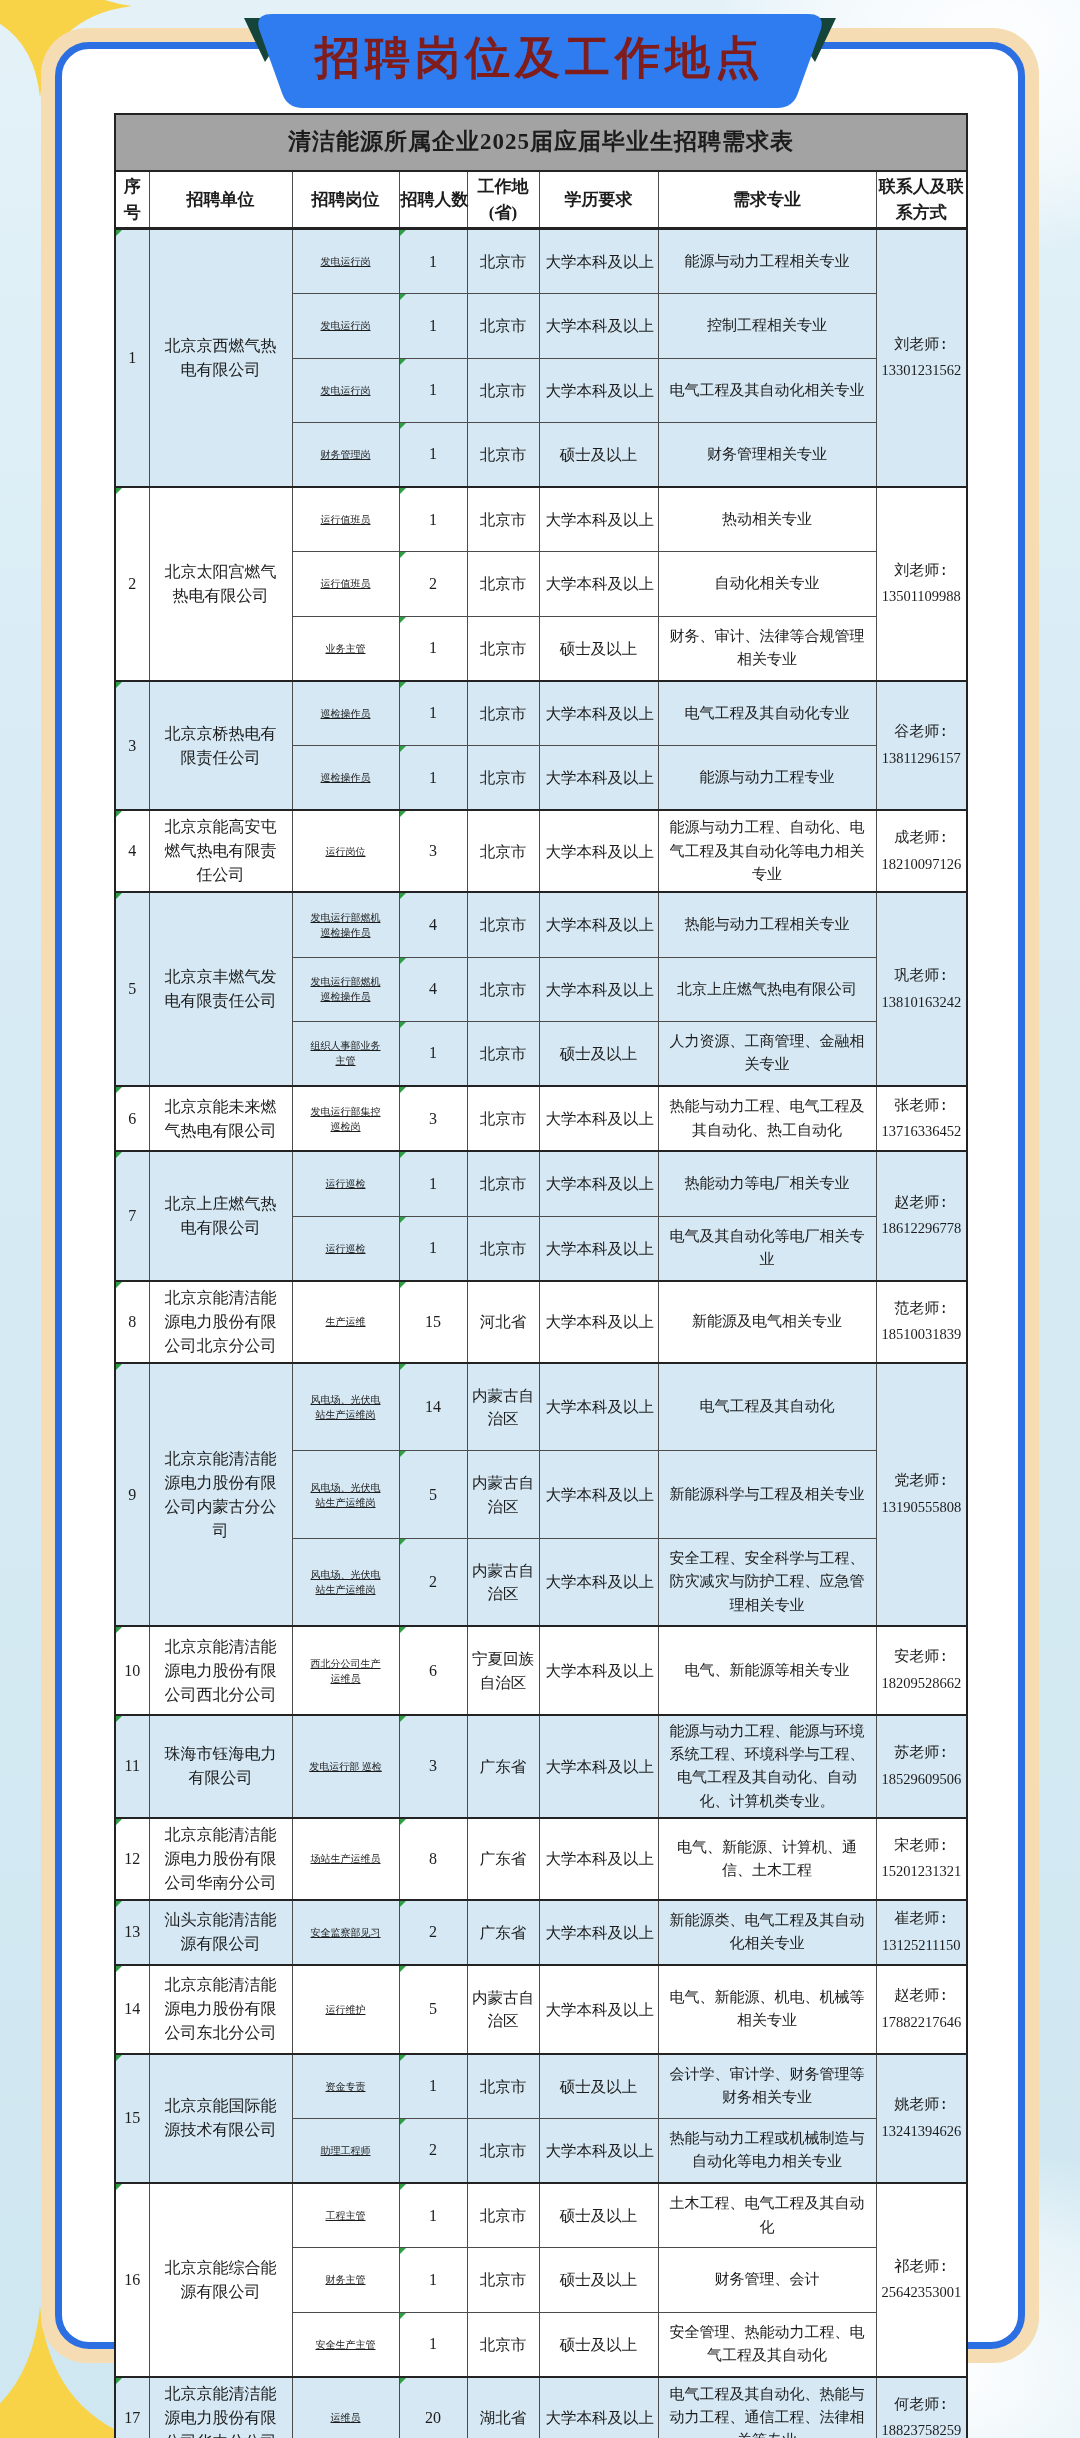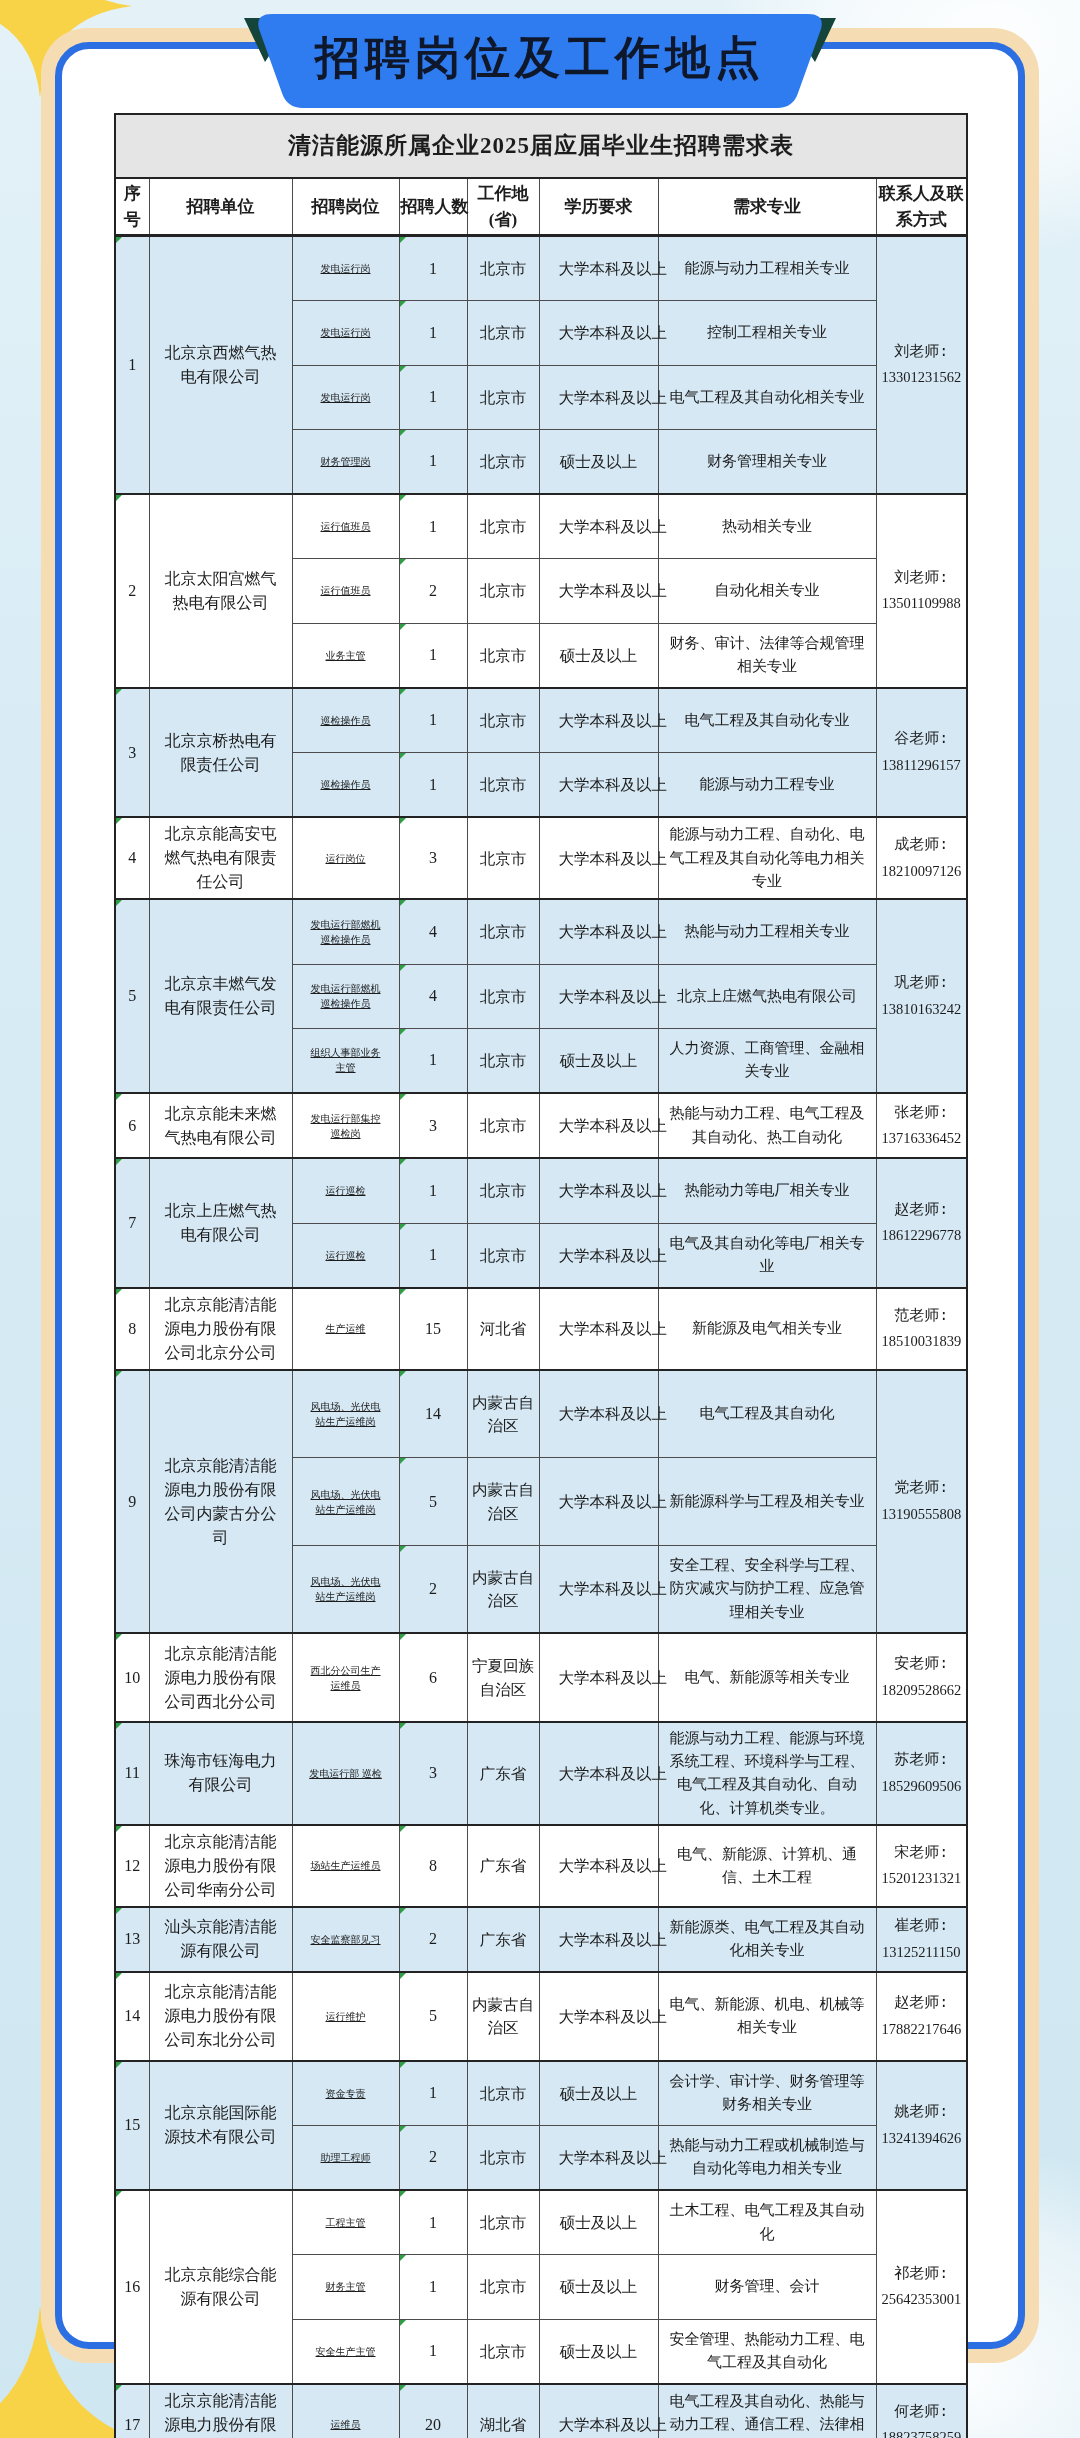--- a/index.html
+++ b/index.html
@@ -20,40 +20,40 @@
   .cloud-br{right:-70px;bottom:-80px;width:460px;height:360px;
     background:radial-gradient(ellipse at 60% 60%,rgba(255,255,255,.95) 0%,rgba(255,255,255,.5) 48%,rgba(255,255,255,0) 75%);}
   .sparkle{position:absolute;z-index:1;}
   .card-cream{position:absolute;left:41px;top:28px;width:998px;height:2335px;
     background:var(--cream);border-radius:46px;z-index:2;}
   .card-white{position:absolute;left:14px;top:14px;right:14px;bottom:14px;
     background:#ffffff;border:7px solid var(--border-blue);border-radius:34px;}
   .banner{position:absolute;left:238px;top:12px;width:604px;height:96px;z-index:6;}
   .banner svg{position:absolute;left:0;top:0;}
   .banner-title{position:absolute;left:0;right:0;top:50%;transform:translateY(-54%);
-    text-align:center;color:#0f172a;font-family:"Liberation Sans","DejaVu Sans",sans-serif;
+    text-align:center;color:#7f1d1d;font-family:"Liberation Sans","DejaVu Sans",sans-serif;
     font-weight:700;font-size:45px;letter-spacing:5px;white-space:nowrap;}
   .table-wrap{position:absolute;left:114px;top:113px;width:852px;z-index:5;}
   table{width:852px;border-collapse:collapse;table-layout:fixed;border:2px solid var(--line-dark);}
   th,td{border:1.5px solid var(--line);text-align:center;vertical-align:middle;
     padding:6px 5px;line-height:1.5;font-size:16px;color:#1c1c1c;word-break:break-all;}
-  .title-cell{height:64px;font-size:23px;font-weight:700;background:#e5e5e5;
+  .title-cell{height:57px;font-size:23px;font-weight:700;background:#a3a3a3;
     letter-spacing:1px;border-bottom:2px solid var(--line-dark);word-break:keep-all;}
   thead th{height:55px;font-weight:700;font-size:17px;padding:2px 1px;
     white-space:pre-line;background:#ffffff;border-bottom:3px solid var(--line-dark);word-break:keep-all;}
   tr.data{height:64px;}
   tr.grp-start td{border-top:2.5px solid var(--line-dark);}
   .g-odd td{background:var(--row-blue);}
   .g-even td{background:#ffffff;}
   td.cell-index{font-size:16px;position:relative;}
   td.cell-company{font-size:16px;padding:4px 8px;}
   td.cell-position{font-size:10px;padding:4px 14px;text-decoration:underline;}
   td.cell-count{font-size:16px;position:relative;}
   td.cell-location{font-size:15.5px;padding:20px 2px;}
-  td.cell-edu{font-size:15.5px;padding:4px 19px;white-space:nowrap;}
+  td.cell-edu{font-size:15.5px;padding:4px 6px;white-space:nowrap;}
   td.cell-major{font-size:15px;padding:4px 6px;line-height:1.55;}
   td.cell-contact{font-size:15px;padding:4px 1px;line-height:1.7;}
   td.cell-contact .phone{display:block;font-size:14.5px;white-space:nowrap;}
   td.cell-contact .cname{display:block;font-family:Liberation Mono, monospace;}
   td.corner-mark::after{content:"";position:absolute;left:0;top:0;width:0;height:0;
     border-left:6px solid #2f9e44;border-bottom:6px solid transparent;}
 </style>
 </head>
 <body>
 

